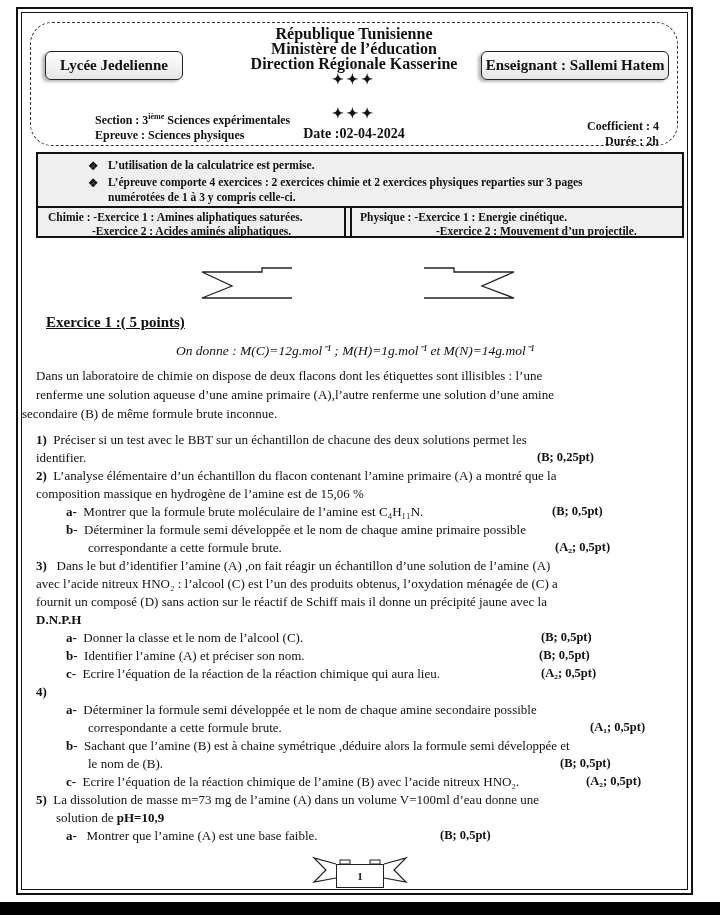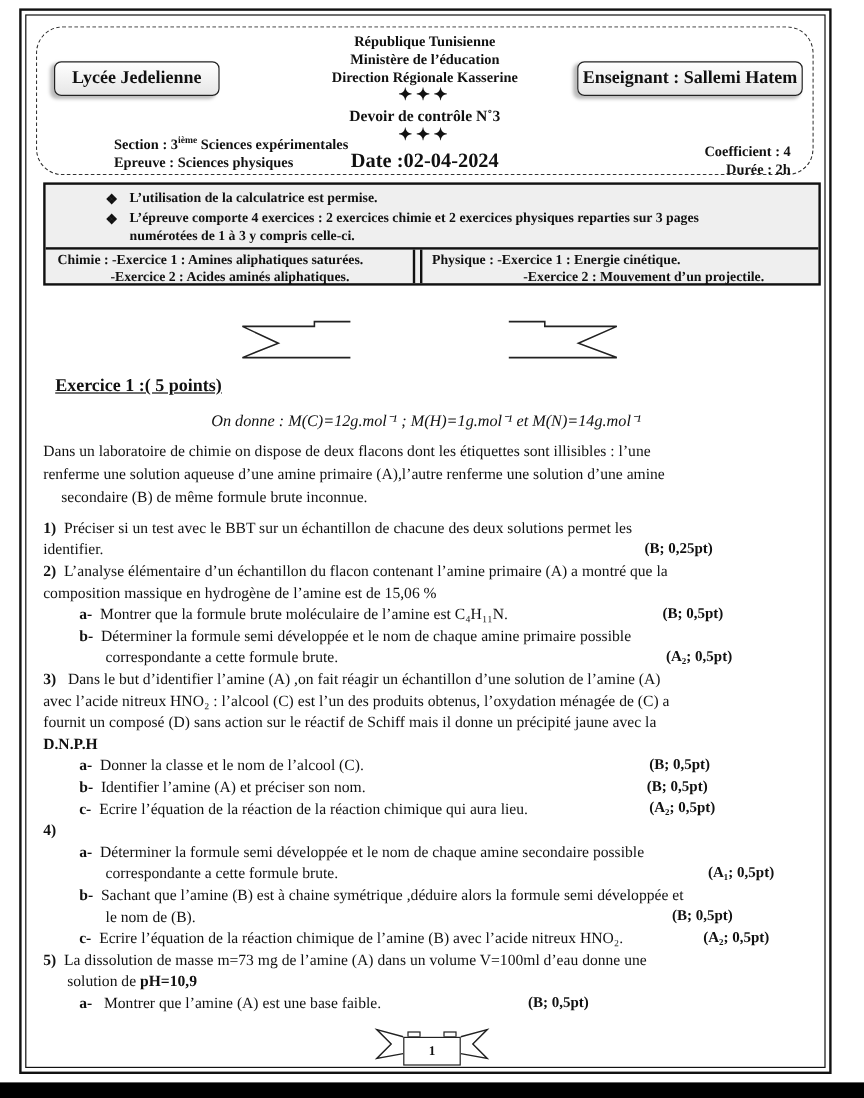--- a/index.html
+++ b/index.html
@@ -5,21 +5,21 @@
   html, body { margin:0; padding:0; }
   body { width:720px; height:915px; background:#ffffff; position:relative; overflow:hidden;
          font-family:"Liberation Serif", serif; color:#111; }
   .page-frame { position:absolute; left:16px; top:7px; width:677px; height:888px;
          border:2px solid #111; box-sizing:border-box; }
   .page-frame-inner { position:absolute; left:3px; top:3px; right:3px; bottom:3px; border:1px solid #111; }
   .bottom-bar { position:absolute; left:0; top:902px; width:720px; height:13px; background:#000; }
 
   .header { position:absolute; left:30px; top:22px; width:648px; height:124px;
          border:1.5px dashed #333; border-radius:22px; box-sizing:border-box; }
-  .hdr-center { position:absolute; left:0; width:100%; text-align:center; font-weight:bold; font-size:12px; line-height:14px; }
+  .hdr-center { position:absolute; left:0; width:100%; text-align:center; font-weight:bold; font-size:16px; line-height:14px; }
   .hbox { position:absolute; border:1.5px solid #222; border-radius:6px; font-weight:bold; font-size:15px;
           background:linear-gradient(#ffffff,#e6e6e6); box-shadow:-3px 2px 3px #bbb; text-align:center; line-height:26px; height:27px; }
   .stars { font-size:14px; letter-spacing:3px; }
   .hdr-small { position:absolute; font-weight:bold; font-size:12px;margin-left:48px; }
 
   .info-box { position:absolute; left:36px; top:152px; width:648px; height:86px; border:2px solid #111; box-sizing:border-box; background:#efefef; }
   .info-top { position:absolute; left:0; top:0; right:0; height:52px; border-bottom:2px solid #111; font-weight:bold; font-size:11.5px; }
   .bullet { position:absolute; left:50px; }
   .bullet .mark { position:absolute; left:0; }
   .bullet .txt { position:absolute; left:20px; white-space:nowrap; }
@@ -47,23 +47,22 @@
 
 <div class="page-frame">
     <div class="page-frame-inner"></div>
   </div>
 
 <div class="header">
   <div class="hdr-center" style="top:4px">République Tunisienne</div>
   <div class="hdr-center" style="top:19px">Ministère de l’éducation</div>
   <div class="hdr-center" style="top:34px">Direction Régionale Kasserine</div>
   <div class="hdr-center stars" style="top:50px">✦✦✦</div>
-  <div class="hdr-center" style="top:67px;font-size:13px">Devoir de contrôle N˚3</div>
   <div class="hdr-center stars" style="top:84px">✦✦✦</div>
-  <div class="hdr-center" style="top:104px;font-size:17px">Date :02-04-2024</div>
+  <div class="hdr-center" style="top:104px;font-size:14px">Date :02-04-2024</div>
 
   <div class="hbox" style="left:450px;top:28px;width:186px">Enseignant : Sallemi Hatem</div>
   <div class="hbox" style="left:14px;top:28px;width:136px">Lycée Jedelienne</div>
 
   <div class="hdr-small" style="left:16px;top:89px">
     <span>Section :</span>
     <span>3</span><sup>ième</sup>
     <span>Sciences expérimentales</span>
   </div>
   <div class="hdr-small" style="left:16px;top:105px">Epreuve : Sciences physiques</div>
@@ -100,21 +99,21 @@
     <polyline points="94,32 4,32 34,20 4,6 64,6 64,2 94,2" fill="none" stroke="#222" stroke-width="1.3"></polyline>
     <polyline points="226,32 316,32 284,20 316,6 256,6 256,2 226,2" fill="none" stroke="#222" stroke-width="1.3"></polyline>
   </svg>
 </div>
 
 <div class="ex-title">Exercice 1 :( 5 points)</div>
 <div class="given">On donne : M(C)=12g.mol⁻¹ ; M(H)=1g.mol⁻¹ et M(N)=14g.mol⁻¹</div>
 
 <div class="body-text" style="left:36px;top:367px">Dans un laboratoire de chimie on dispose de deux flacons dont les étiquettes sont illisibles : l’une</div>
 <div class="body-text" style="left:36px;top:386px">renferme une solution aqueuse d’une amine primaire (A),l’autre renferme une solution d’une amine</div>
-<div class="body-text" style="left:51px;top:405px">secondaire (B) de même formule brute inconnue.</div>
+<div class="body-text" style="left:22px;top:405px">secondaire (B) de même formule brute inconnue.</div>
 
 <div class="body-text" style="left:36px;top:431px">
   <span class="b">1)</span>&nbsp;&nbsp;<span>Préciser si un test avec le BBT sur un échantillon de chacune des deux solutions permet les</span>
 </div>
 <div class="body-text" style="left:36px;top:449px">identifier.</div>
 <div class="pts" style="left:537px;top:450px">(B; 0,25pt)</div>
 
 <div class="body-text" style="left:36px;top:467px">
   <span class="b">2)</span>&nbsp;&nbsp;<span>L’analyse élémentaire d’un échantillon du flacon contenant l’amine primaire (A) a montré que la</span>
 </div>

